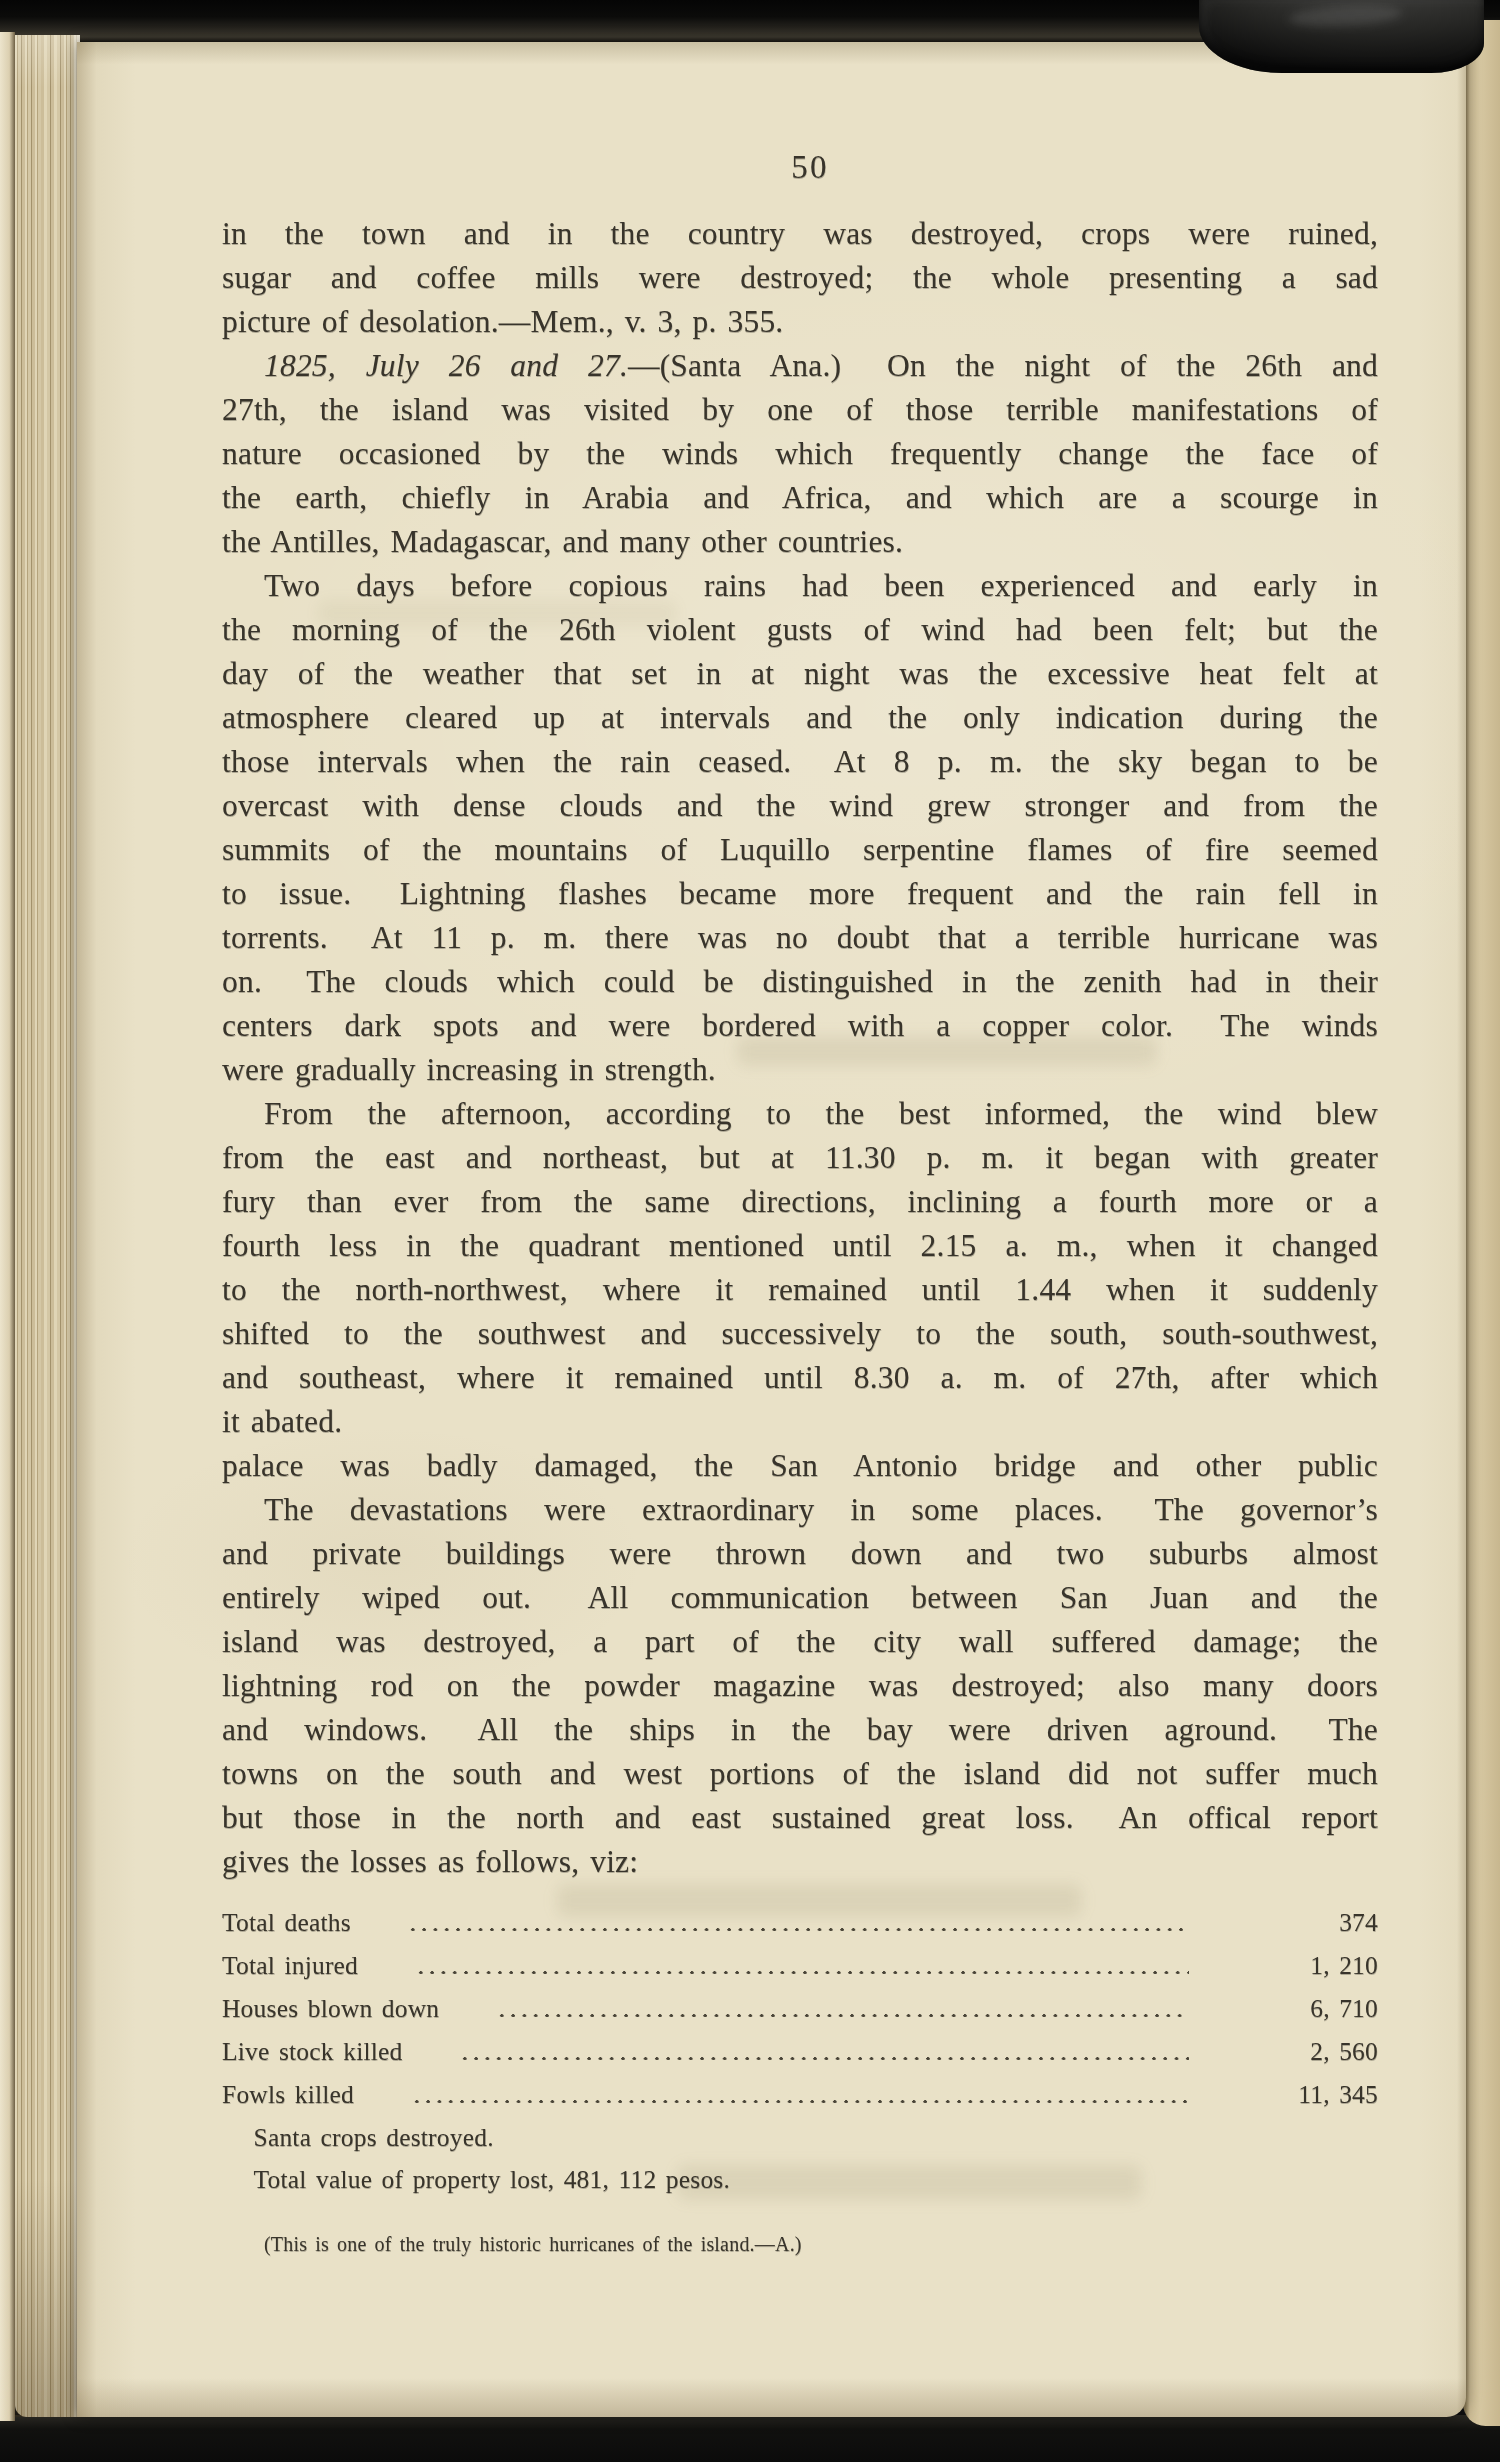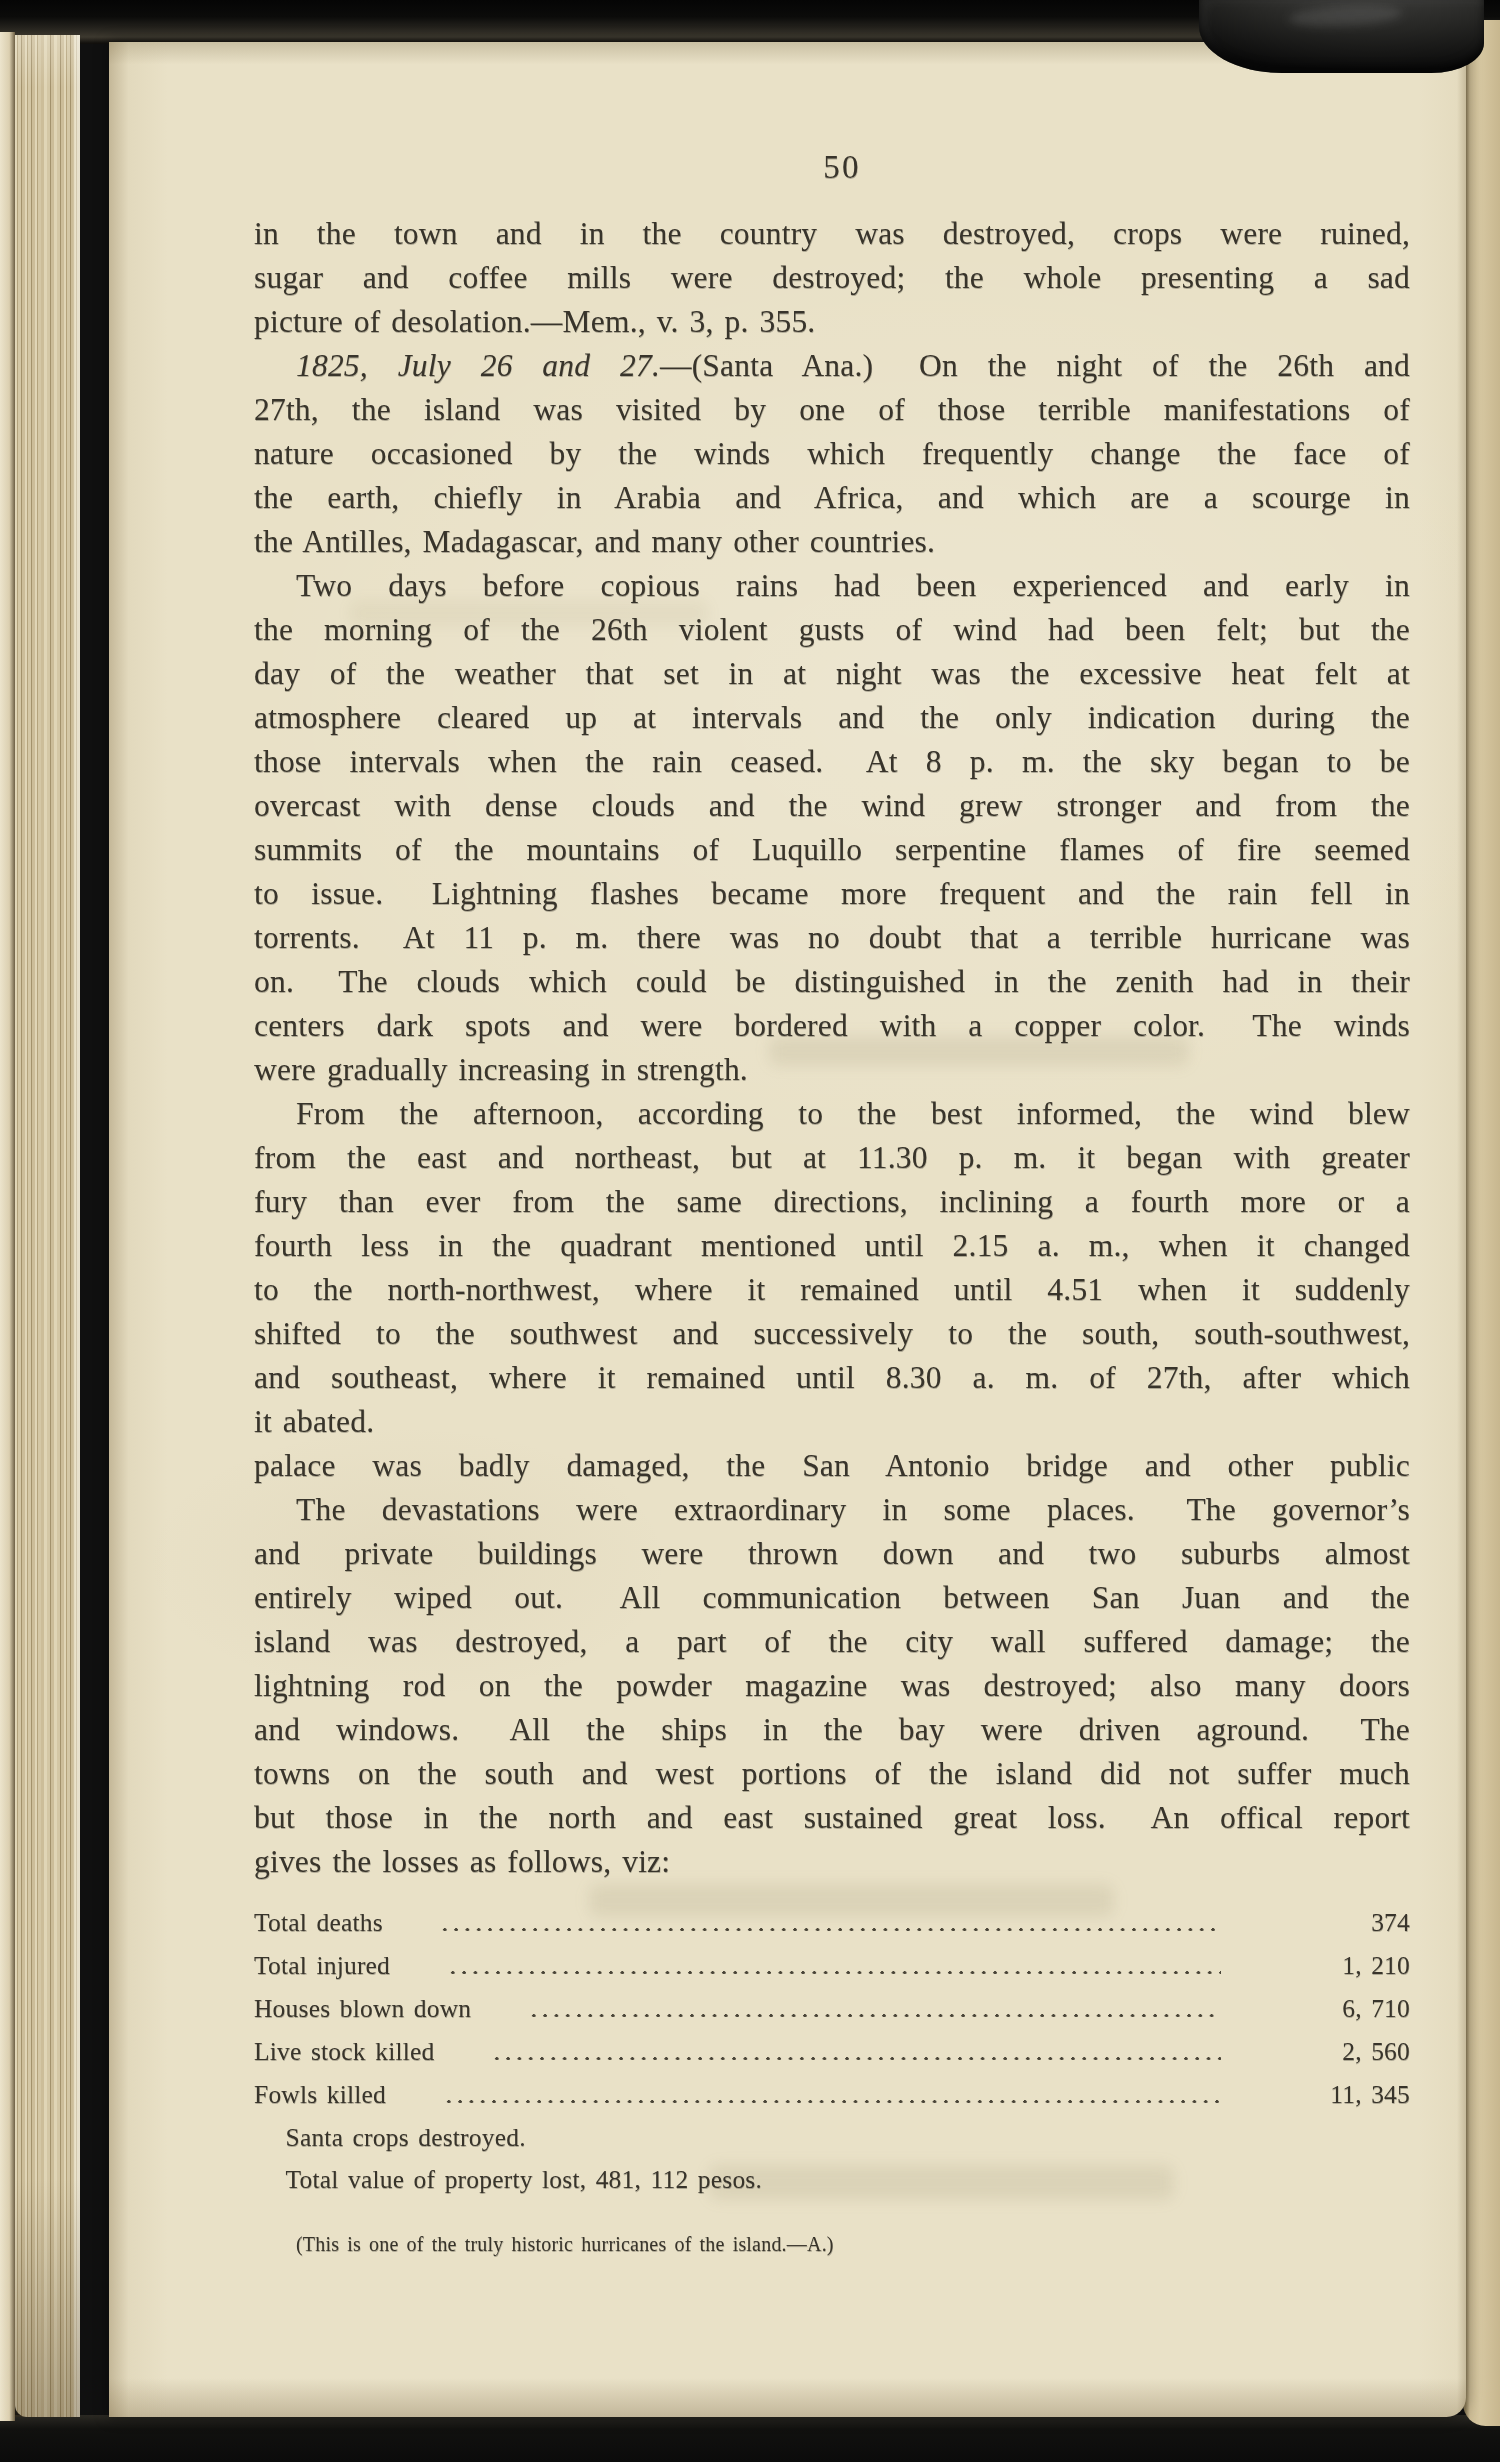--- a/index.html
+++ b/index.html
@@ -52,21 +52,20 @@
     background:
       radial-gradient(975px 675px at 60% 28%, rgba(255,255,255,.16), transparent 70%),
       radial-gradient(375px 195px at 22% 64%, rgba(150,130,85,.07), transparent 70%),
       linear-gradient(90deg, rgba(135,115,75,.38) 0, rgba(190,175,135,.16) 19.5px, rgba(0,0,0,0) 59px),
       linear-gradient(270deg, rgba(125,105,65,.32) 0, rgba(200,185,145,.14) 9px, rgba(0,0,0,0) 48px),
       linear-gradient(180deg, rgba(110,95,60,.26) 0, rgba(0,0,0,0) 22.5px),
       linear-gradient(0deg, rgba(105,85,50,.30) 0, rgba(0,0,0,0) 39px),
       #e9e1c7;
     box-shadow:0 0 15px rgba(0,0,0,.4);
     border-bottom-right-radius:19.5px;
-    margin-left:32px;
   }
   .bleed{position:absolute;background:rgba(128,124,86,.13);filter:blur(6.8px);border-radius:10.5px;z-index:0;}
 
   
   .content{position:absolute;inset:0;z-index:1;color:#38342b;}
   .page-number{
     position:absolute;top:107px;left:155px;width:1156px;text-align:center;
     font-size:33px;letter-spacing:2.3px;
     text-shadow:0.4px 0.5px 0.6px rgba(56,52,43,.35);
   }
@@ -141,21 +140,21 @@
             <div class="tline"><span>torrents.  At 11 p. m. there was no doubt that a terrible hurricane was</span></div>
             <div class="tline"><span>on.  The clouds which could be distinguished in the zenith had in their</span></div>
             <div class="tline"><span>centers dark spots and were bordered with a copper color.  The winds</span></div>
             <div class="tline last"><span>were gradually increasing in strength.</span></div>
           </div>
           <div class="paragraph">
             <div class="tline ind"><span>From the afternoon, according to the best informed, the wind blew</span></div>
             <div class="tline"><span>from the east and northeast, but at 11.30 p. m. it began with greater</span></div>
             <div class="tline"><span>fury than ever from the same directions, inclining a fourth more or a</span></div>
             <div class="tline"><span>fourth less in the quadrant mentioned until 2.15 a. m., when it changed</span></div>
-            <div class="tline"><span>to the north-northwest, where it remained until 4.51 when it suddenly</span></div>
+            <div class="tline"><span>to the north-northwest, where it remained until 1.44 when it suddenly</span></div>
             <div class="tline"><span>shifted to the southwest and successively to the south, south-southwest,</span></div>
             <div class="tline"><span>and southeast, where it remained until 8.30 a. m. of 27th, after which</span></div>
             <div class="tline last"><span>it abated.</span></div>
           </div>
           <div class="paragraph">
             <div class="tline"><span>palace was badly damaged, the San Antonio bridge and other public</span></div>
             <div class="tline ind"><span>The devastations were extraordinary in some places.  The governor’s</span></div>
             <div class="tline"><span>and private buildings were thrown down and two suburbs almost</span></div>
             <div class="tline"><span>entirely wiped out.  All communication between San Juan and the</span></div>
             <div class="tline"><span>island was destroyed, a part of the city wall suffered damage; the</span></div>

